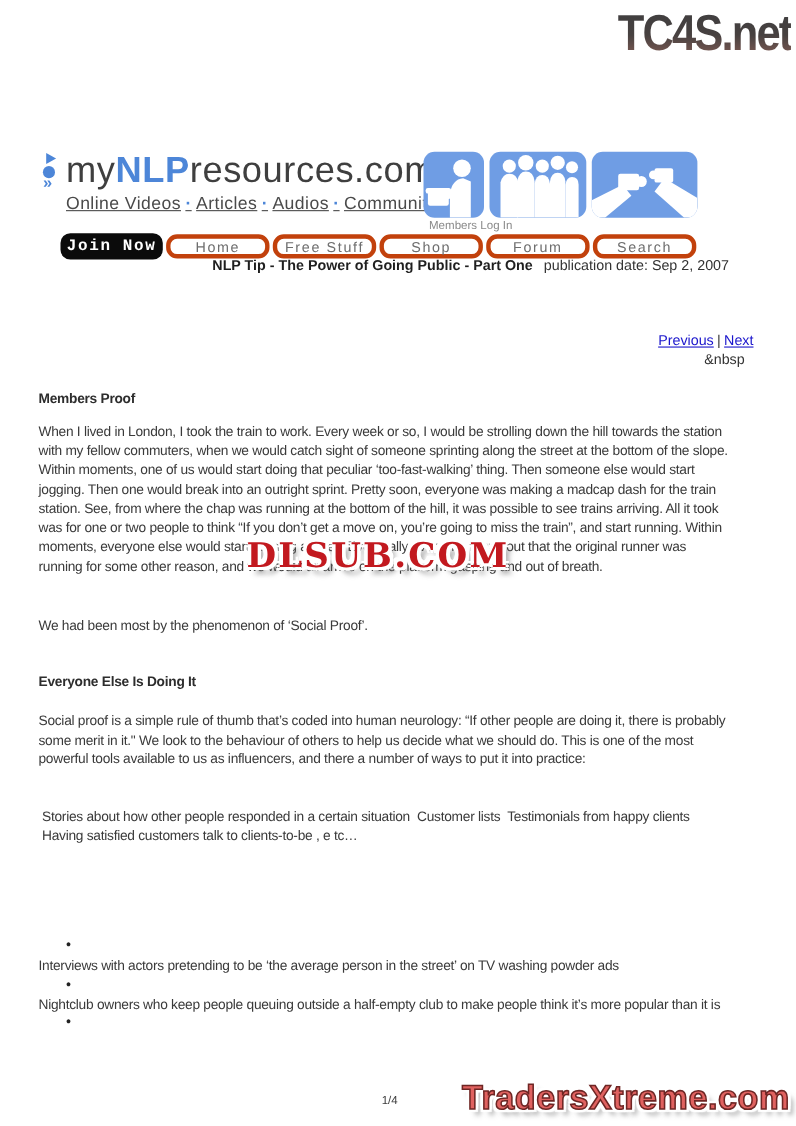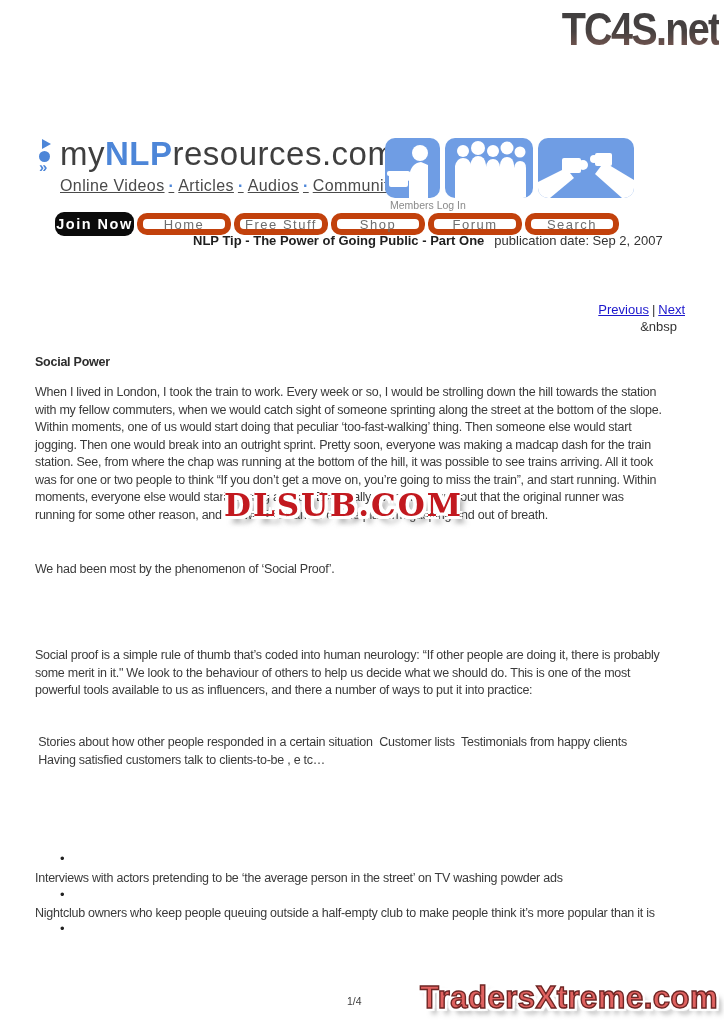--- a/index.html
+++ b/index.html
@@ -57,27 +57,27 @@
   .tagline .dot { color:#4d86d8; padding:0 4px; font-weight:bold; }
 
   .hero-imgs { position:absolute; left:385px; top:138px; display:flex; gap:5px; }
   .hero-box { background:#6f9de4; border-radius:10px; height:60px; overflow:hidden; }
   .hero-box svg { display:block; }
   .members { position:absolute; left:390px; top:199px; width:245px; text-align:left; font-size:10.5px; color:#8a8a8a; }
 
   
   .navbar { position:absolute; left:55px; top:212px; display:flex; align-items:flex-start; }
   .join-btn {
-    width:79px; height:24px; background:#0b0b0b; color:#ffffff; border-radius:9px;
+    width:93px; height:24px; background:#0b0b0b; color:#ffffff; border-radius:9px;
     font-size:14.5px; font-weight:bold; letter-spacing:1.5px;
-    display:flex; align-items:center; justify-content:center; cursor:pointer;
+    display:flex; align-items:center; justify-content:center; cursor:pointer;font-family:Liberation Mono, monospace;
   }
   .tab {
     width:94px; height:22px; margin-left:3px; margin-top:1px;
-    border:6px solid #c2410c; border-radius:10px; background:#ffffff;
+    border:4px solid #c2410c; border-radius:10px; background:#ffffff;
     color:#6e6e6e; font-size:13px; letter-spacing:1.5px;
     display:flex; align-items:center; justify-content:center; cursor:pointer;
   }
   .tab:first-of-type { margin-left:2px; }
 
   .title-line { position:absolute; left:193px; top:233px; white-space:nowrap; font-size:13px; color:#2b2b2b; }
   .title-line .t { font-weight:bold; color:#1f1f1f; }
   .title-line .d { margin-left:10px; font-weight:normal; color:#333; }
 
   
@@ -167,33 +167,34 @@
 
   <div class="title-line">
     <span class="t">NLP Tip - The Power of Going Public - Part One</span><span class="d">publication date: Sep 2, 2007</span>
   </div>
 
   <div class="pagi">
     <a>Previous</a><span class="sep">|</span><a>Next</a>
   </div>
   <div class="nbsp-txt">&amp;nbsp</div>
 
-  <div class="body-text bold-h" style="top:354px">Social Power</div>
+  <div class="body-text bold-h" style="top:354px">Members Proof</div>
   <div class="body-text" style="top:384px">When I lived in London, I took the train to work. Every week or so, I would be strolling down the hill towards the station
 with my fellow commuters, when we would catch sight of someone sprinting along the street at the bottom of the slope.
 Within moments, one of us would start doing that peculiar ‘too-fast-walking’ thing. Then someone else would start
 jogging. Then one would break into an outright sprint. Pretty soon, everyone was making a madcap dash for the train
 station. See, from where the chap was running at the bottom of the hill, it was possible to see trains arriving. All it took
 was for one or two people to think “If you don’t get a move on, you’re going to miss the train”, and start running. Within
 moments, everyone else would start running as well. Eventually everyone found out that the original runner was
 running for some other reason, and we would all arrive on the platform gasping and out of breath.</div>
 
   <div class="wm-mid">DLSUB.COM</div>
 
   <div class="body-text" style="top:561px">We had been most by the phenomenon of ‘Social Proof’.</div>
+  <div class="body-text bold-h" style="top:612px">Everyone Else Is Doing It</div>
   <div class="body-text" style="top:647px">Social proof is a simple rule of thumb that’s coded into human neurology: “If other people are doing it, there is probably
 some merit in it." We look to the behaviour of others to help us decide what we should do. This is one of the most
 powerful tools available to us as influencers, and there a number of ways to put it into practice:</div>
   <div class="body-text" style="top:734px"> Stories about how other people responded in a certain situation  Customer lists  Testimonials from happy clients
  Having satisfied customers talk to clients-to-be , e tc…</div>
 
   <div class="bullet-dot" style="top:853px">•</div>
   <div class="body-text" style="top:870px">Interviews with actors pretending to be ‘the average person in the street’ on TV washing powder ads</div>
   <div class="bullet-dot" style="top:889px">•</div>
   <div class="body-text" style="top:905px">Nightclub owners who keep people queuing outside a half-empty club to make people think it’s more popular than it is</div>

